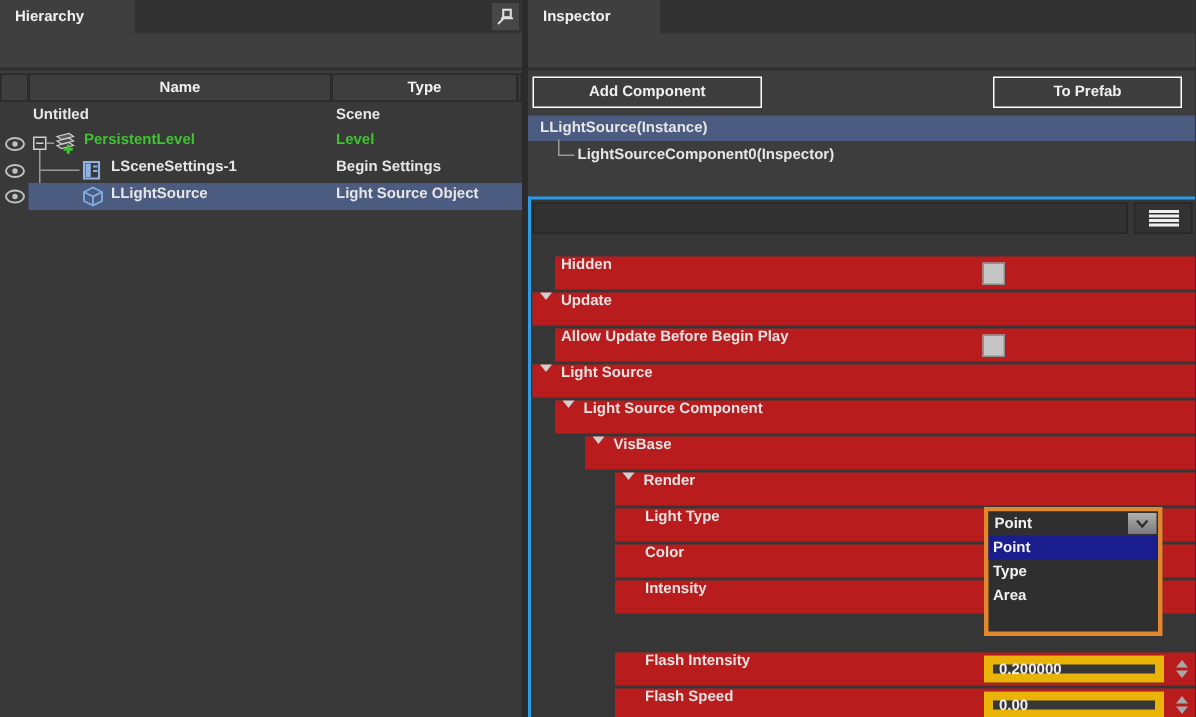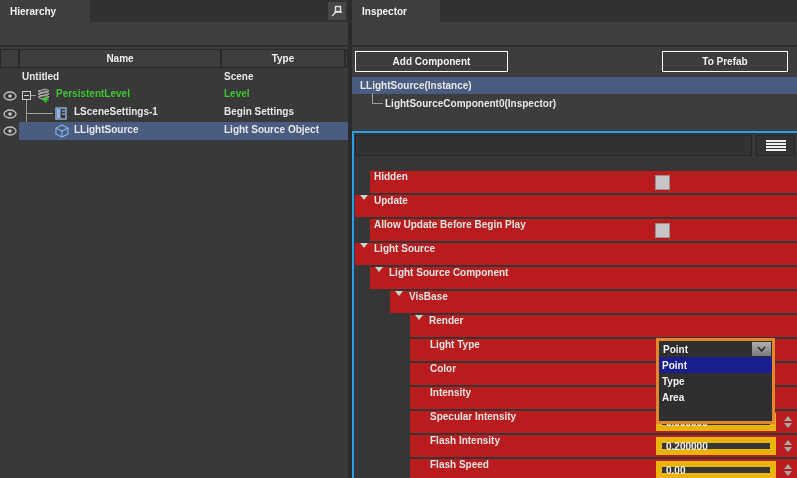--- a/index.html
+++ b/index.html
@@ -256,32 +256,20 @@
         <span class="plabel">Color</span>
       </div>
     </div>
 
     <div class="abs prow" style="top:254px;">
       <div class="prowbg" style="left:56px;padding-left:20px;">
         <span class="plabel">Intensity</span>
       </div>
     </div>
 
-    <div class="abs prow" style="top:278px;">
-      <div class="prowbg" style="left:56px;padding-left:20px;">
-        <span class="plabel">Specular Intensity</span>
-      </div>
-      <div class="spinfield">
-        <span>0.000000</span>
-      </div>
-      <div class="spinner">
-        <div class="spup"></div>
-        <div class="spdn"></div>
-      </div>
-    </div>
 
     <div class="abs prow" style="top:302px;">
       <div class="prowbg" style="left:56px;padding-left:20px;">
         <span class="plabel">Flash Intensity</span>
       </div>
       <div class="spinfield">
         <span>0.200000</span>
       </div>
       <div class="spinner">
         <div class="spup"></div>

